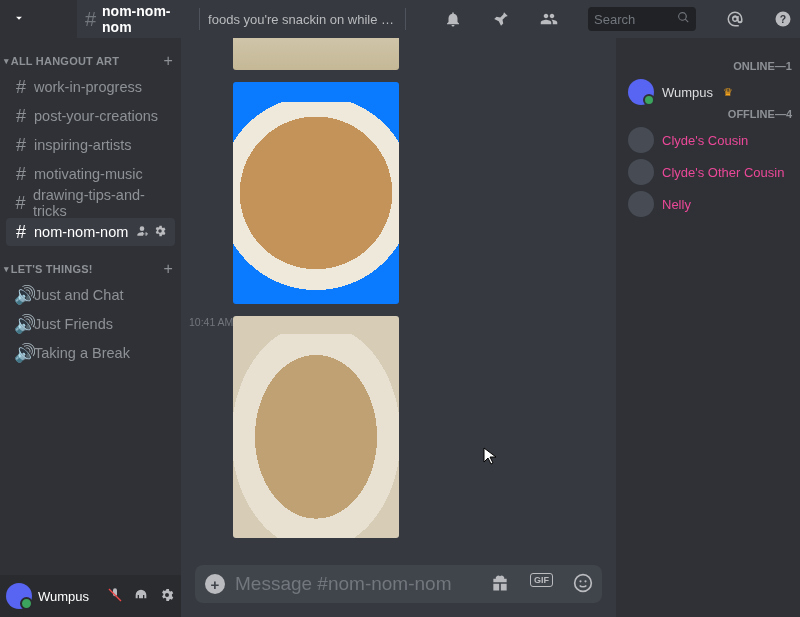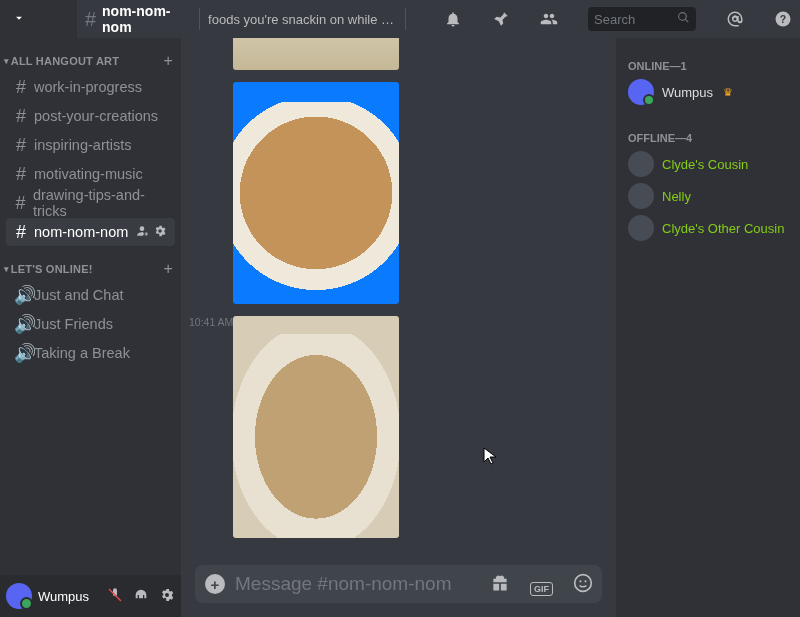--- a/index.html
+++ b/index.html
@@ -96,26 +96,26 @@
 .plus-circle {
   width: 20px; height: 20px; border-radius: 50%; background: #b9bbbe;
   color: #40444b; display: flex; align-items: center; justify-content: center;
   font-weight: 700; font-size: 15px; cursor: pointer; flex: 0 0 20px;
 }
 .input-box input {
   flex: 1; background: transparent; border: none; outline: none;
   color: #dcddde; font-size: 19px;
 }
 .input-box input::placeholder { color: #72767d; }
-.in-icons { display: flex; gap: 20px; color: #b9bbbe; align-items: flex-end; }
+.in-icons { display: flex; gap: 20px; color: #b9bbbe; align-items: flex-start; }
 .gif-badge { border: 1.5px solid #b9bbbe; border-radius: 3px; font-size: 9px; font-weight: 700; padding: 1px 3px; }
 
-.members { width: 184px; background: #2f3136; padding: 14px 8px 14px 12px; font-size: 13px; }
+.members { width: 184px; background: #2f3136; padding: 14px 8px 14px 12px; font-size: 13px; text-align: right; }
 .group { color: #8e9297; font-size: 11px; font-weight: 600; margin: 8px 0 4px; }
-.member { display: flex; align-items: center; gap: 8px; padding: 3px 0; color: #84cc16; }
+.member { display: flex; align-items: center; gap: 8px; padding: 3px 0; color: #ec4899; }
 .member.online { color: #dcddde; }
 .mavatar { width: 26px; height: 26px; border-radius: 50%; background: #747f8d; position: relative; flex: 0 0 26px; }
 .mavatar.on::after { content:""; position:absolute; width:8px; height:8px; border-radius:50%; background:#3ba55d; bottom:-1px; right:-1px; border:2px solid #2f3136; }
 .mavatar.off { opacity: 0.35; }
 .crown { color: #faa61a; font-size: 11px; margin-left: 2px; }
 .cursor { position: absolute; left: 483px; top: 447px; pointer-events: none; }
 </style>
 </head>
 <body>
 
@@ -208,21 +208,21 @@
                 <path d="M12 12a4 4 0 100-8 4 4 0 000 8zm0 2c-3 0-8 1.5-8 4.5V20h10v-2h4v-2h-4v-2.4c-.6-.1-1.3-.1-2-.1zm8 0v2h2v2h-2v2h-2v-2h-2v-2h2v-2h2z"></path>
               </svg></span>
           <span><svg width="14" height="14" viewBox="0 0 24 24" fill="currentColor">
                 <path d="M19.4 13a7 7 0 000-2l2-1.6-2-3.4-2.4.9a7 7 0 00-1.7-1L15 3h-4l-.3 2a7 7 0 00-1.7 1l-2.4-1-2 3.5 2 1.6a7 7 0 000 2l-2 1.6 2 3.4 2.4-.9a7 7 0 001.7 1L11 21h4l.3-2a7 7 0 001.7-1l2.4 1 2-3.5-2-1.6zM12 15a3 3 0 110-6 3 3 0 010 6z"></path>
               </svg></span>
         </span>
       </div>
 
       <div class="category" style="margin-top:10px">
         <span class="arrow">▾</span>
-        <span class="label">LET'S ONLINE!</span>
+        <span class="label">LET'S THINGS!</span>
         <span class="plus">+</span>
       </div>
       <div class="channel-item">
           <span class="hash speaker">🔊</span>
           <span>Just and Chat</span>
         </div>
       <div class="channel-item">
           <span class="hash speaker">🔊</span>
           <span>Just Friends</span>
         </div>
@@ -290,27 +290,27 @@
       </svg>
   </div>
 
   <div class="members">
     <div class="group">ONLINE—1</div>
     <div class="member online">
       <div class="mavatar on" style="background:#5865f2"></div>
       <span>Wumpus</span>
       <span class="crown">♛</span>
     </div>
-    <div class="group" style="margin-top:24px">OFFLINE—4</div>
+    <div class="group" style="margin-top:0">OFFLINE—4</div>
     <div class="member">
         <div class="mavatar off"></div>
         <span>Clyde's Cousin</span>
       </div>
     <div class="member">
         <div class="mavatar off"></div>
-        <span>Nelly</span>
+        <span>Clyde's Other Cousin</span>
       </div>
     <div class="member">
         <div class="mavatar off"></div>
-        <span>Clyde's Other Cousin</span>
+        <span>Nelly</span>
       </div>
   </div>
 </div>
 
 </body></html>

